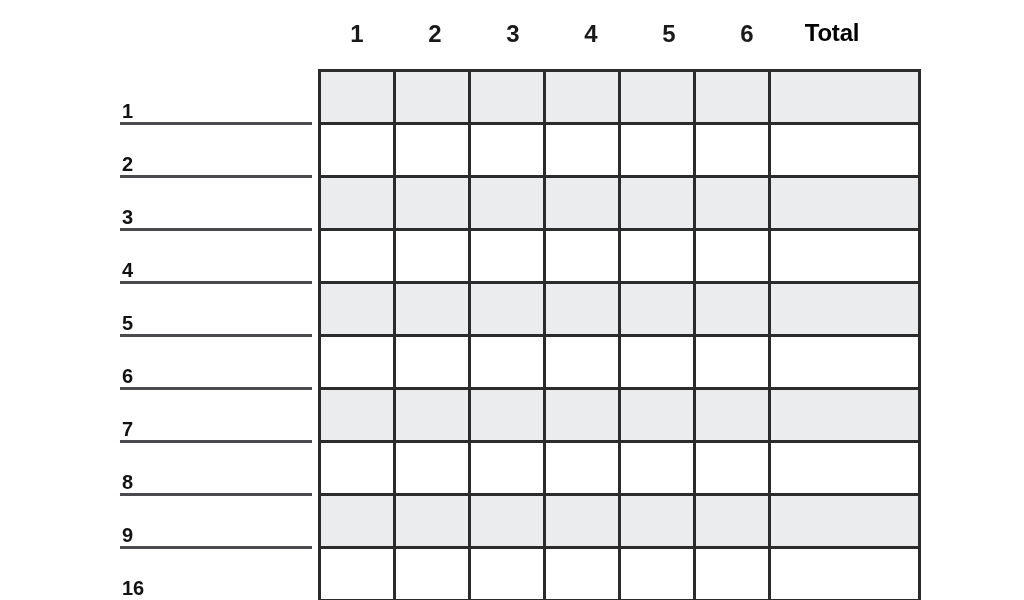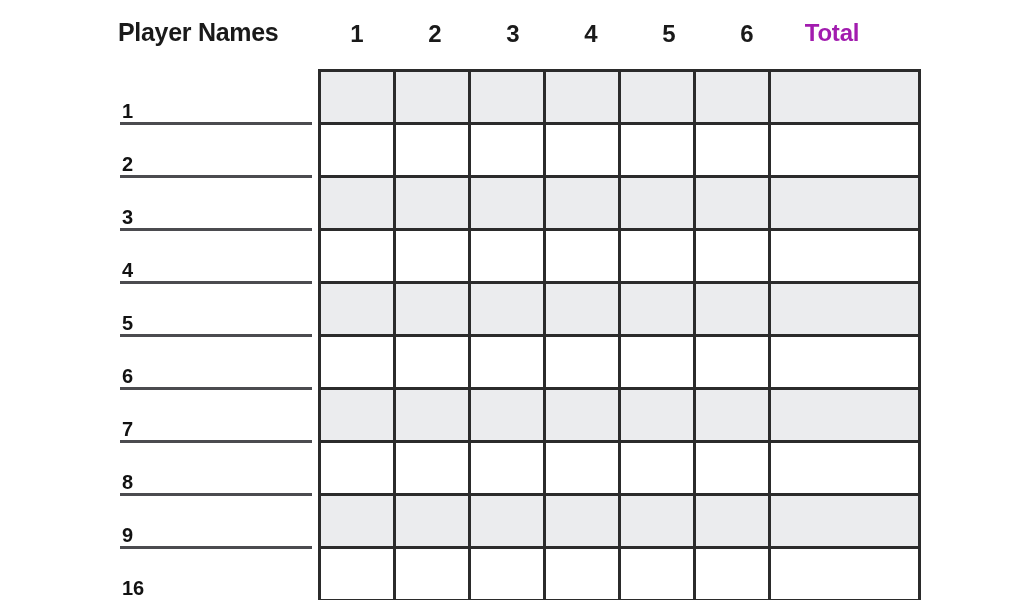--- a/index.html
+++ b/index.html
@@ -54,21 +54,21 @@
     font-weight: bold;
     color: #1a1a1a;
   }
   .hdr-total {
     position: absolute;
     top: 19px;
     width: 150px;
     text-align: center;
     font-size: 24px;
     font-weight: bold;
-    color: #a21caf;
+    color: #000000;
     letter-spacing: -0.2px;
   }
 
   
   .names-col {
     position: absolute;
     left: 0;
     top: 0;
     width: 318px;
     height: 600px;
@@ -128,21 +128,20 @@
     width: 147px;
     border-right: none;
   }
 </style>
 </head>
 <body>
 
 <div class="sheet">
 
   <div class="header-band">
-    <div class="hdr-title">Player Names</div>
     <div id="round-headers">
         <div class="hdr-num" style="left: 318px;">1</div>
         <div class="hdr-num" style="left: 396px;">2</div>
         <div class="hdr-num" style="left: 474px;">3</div>
         <div class="hdr-num" style="left: 552px;">4</div>
         <div class="hdr-num" style="left: 630px;">5</div>
         <div class="hdr-num" style="left: 708px;">6</div>
       </div>
     <div class="hdr-total" style="left:757px;">Total</div>
   </div>

